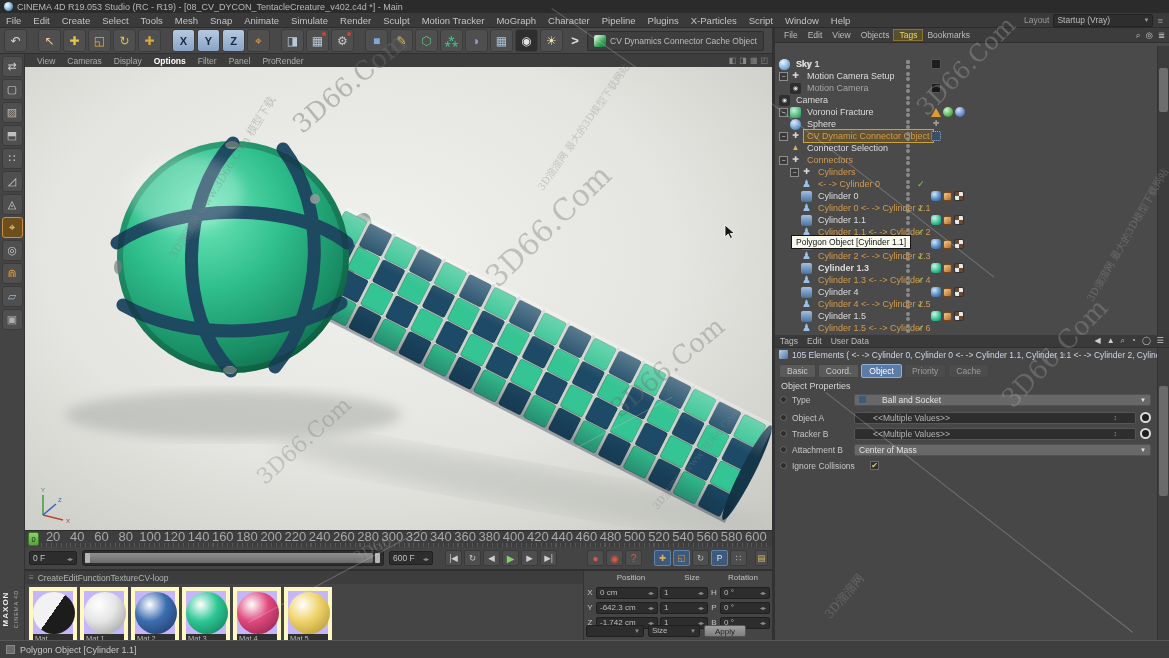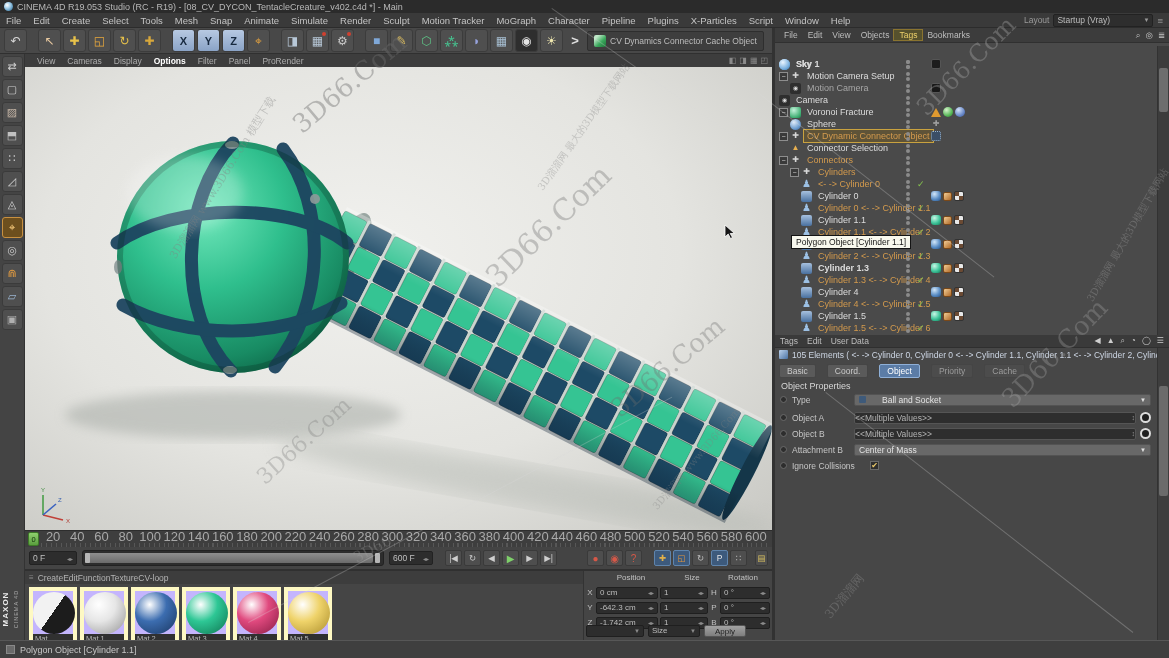--- a/index.html
+++ b/index.html
@@ -82,32 +82,32 @@
   .t-cross{background:none;color:#cfcfcf;font-size:8px;line-height:10px;text-align:center}
   .om-scroll{position:absolute;right:0;top:18px;bottom:0;width:11px;background:#3c3c3c;border-left:1px solid #323232}
   .om-scroll .thumb{position:absolute;left:1px;right:1px;border-radius:2px;background:#6e6e6e}
   .tooltip{position:absolute;background:#f8f8ee;color:#141414;border:1px solid #141414;font-size:8.5px;padding:0 4px;height:12px;line-height:12px;white-space:nowrap;z-index:40}
 
   .am-panel{left:775px;top:335px;width:394px;height:305px;background:#474747;overflow:hidden}
   .am-header{height:13px;background:#3a3a3a;border-bottom:1px solid #2f2f2f;display:flex;align-items:center;gap:9px;padding:0 5px;font-size:8.5px;color:#bdbdbd;box-sizing:border-box}
   .am-hicons{margin-left:auto;display:flex;gap:6px;font-size:8px;color:#cfcfcf}
   .am-info{height:13px;display:flex;align-items:center;gap:4px;padding:0 4px;font-size:8.5px;color:#cdd6e4;white-space:nowrap;overflow:hidden}
   .am-cube{width:9px;height:9px;background:linear-gradient(135deg,#bcd2ec,#4a72a4);border-radius:1px;flex:none}
-  .am-tabs{display:flex;gap:11px;padding:3px 4px 1px}
+  .am-tabs{display:flex;gap:2px;padding:3px 4px 1px}
   .am-tab{padding:0 7px;height:12px;line-height:12px;font-size:8.5px;background:#5a5a5a;border:1px solid #454545;border-radius:2px;color:#cacaca}
   .am-tab.active{background:#5b7ca6;border-color:#8fb0d8;color:#fff}
   .am-tab.dim{background:#4c4c4c;color:#9c9c9c}
   .am-section{position:absolute;left:6px;top:46px;font-size:9px;color:#d6d6d6}
   .prop-row{position:absolute;left:5px;right:18px;height:13px;display:flex;align-items:center;font-size:8.5px}
   .p-dot{width:7px;height:7px;border-radius:50%;background:#2d2d2d;border:1px solid #6a6a6a;margin-right:5px;flex:none;box-sizing:border-box}
   .p-label{width:62px;color:#c6c6c6;flex:none;white-space:nowrap}
   .dd{flex:1;height:12px;background:#686868;border:1px solid #535353;border-radius:2px;color:#e4e4e4;display:flex;align-items:center;gap:16px;padding:0 4px;box-sizing:border-box}
   .dd .arr{margin-left:auto;font-size:6px;color:#e0e0e0}
   .ddicon{width:7px;height:7px;background:#3e5a7a;border-radius:1px;flex:none}
-  .field{flex:1;height:12px;background:#2e2e2e;border:1px solid #555;border-radius:2px;color:#b4b4b4;display:flex;align-items:center;padding:0 0;box-sizing:border-box}
+  .field{flex:1;height:12px;background:#2e2e2e;border:1px solid #555;border-radius:2px;color:#b4b4b4;display:flex;align-items:center;padding:0 18px;box-sizing:border-box}
   .spin{color:#9a9a9a;font-size:7px;margin-left:2px}
   .target{width:11px;height:11px;border-radius:50%;border:2px solid #dcdcdc;background:#1e1e1e;margin-left:4px;flex:none;box-sizing:border-box}
   .chk{width:9px;height:9px;background:#2e2e2e;border:1px solid #6a6a6a;color:#ecca6a;font-size:8px;line-height:8px;text-align:center;box-sizing:border-box}
   .am-scroll{position:absolute;right:0;top:13px;bottom:0;width:11px;background:#3e3e3e;border-left:1px solid #323232}
   .am-scroll .thumb{position:absolute;left:1px;right:1px;top:38px;height:110px;border-radius:2px;background:#6b6b6b}
 
   
   .timeline{left:25px;top:530px;width:747px;height:17px;background:#3e3e3e;border-top:1px solid #2d2d2d;box-sizing:border-box}
   .ruler{position:absolute;left:16px;right:4px;top:0;bottom:0;display:flex;
          background:repeating-linear-gradient(90deg,#575757 0 1px,transparent 1px 4.9px);background-size:100% 4px;background-position:0 12px;background-repeat:no-repeat}
@@ -758,21 +758,21 @@
       <span class="p-label">Object A</span>
       <span class="field">
         <span>&lt;&lt;Multiple Values&gt;&gt;</span>
         <span class="spin" style="margin-left:auto">↕</span>
       </span>
       <span class="target"></span>
     </div>
 
     <div class="prop-row" style="top:92px">
       <span class="p-dot"></span>
-      <span class="p-label">Object B</span>
+      <span class="p-label">Tracker B</span>
       <span class="field">
         <span>&lt;&lt;Multiple Values&gt;&gt;</span>
         <span class="spin" style="margin-left:auto">↕</span>
       </span>
       <span class="target"></span>
     </div>
 
     <div class="prop-row" style="top:108px">
       <span class="p-dot"></span>
       <span class="p-label">Attachment B</span>

